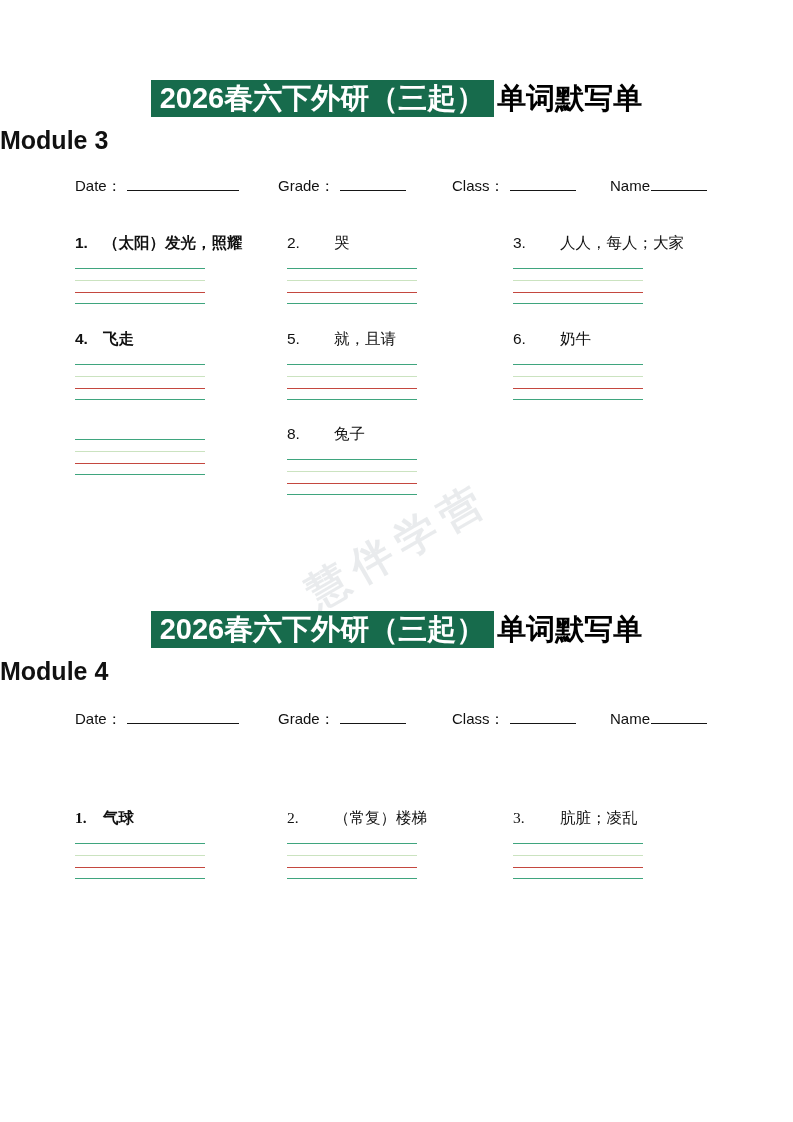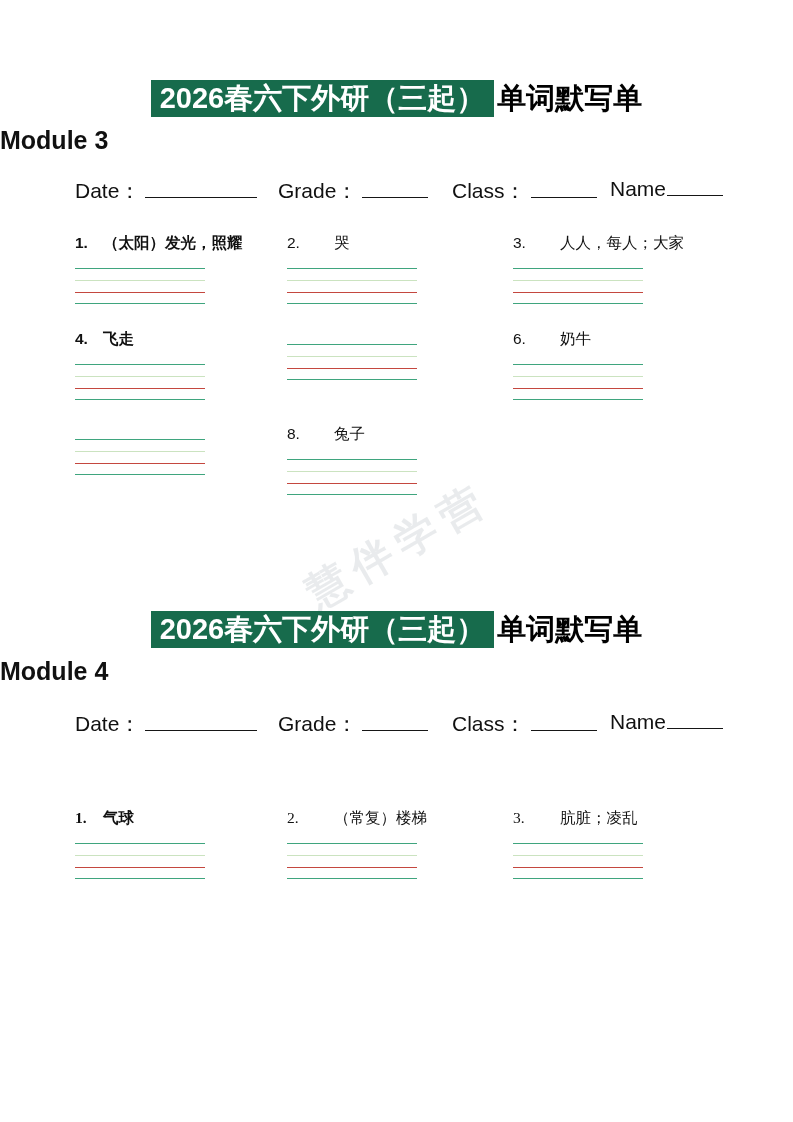--- a/index.html
+++ b/index.html
@@ -10,21 +10,21 @@
   
   .banner{position:absolute;left:0;right:0;display:flex;justify-content:center;align-items:stretch;z-index:2;margin-top:16px;}
   .banner-green{
     background:var(--banner-green,#176B4C);color:#fff;font-weight:bold;
     font-size:29px;line-height:37px;padding:0 9px;white-space:nowrap;
   }
   .banner-black{color:#000;font-weight:bold;font-size:29px;line-height:37px;margin-left:3px;white-space:nowrap;text-align:right;}
   
   .module-title{position:absolute;left:0;right:0;text-align:left;font-size:25px;font-weight:bold;z-index:2;}
   
-  .fields{position:absolute;left:75px;width:670px;height:24px;font-size:21px;z-index:2;}
+  .fields{position:absolute;left:75px;width:670px;height:24px;font-size:15px;z-index:2;}
   .f{position:absolute;top:0;white-space:nowrap;}
   .uline{display:inline-block;height:13px;border-bottom:1.6px solid #161616;margin-left:5px;}
   .uline.tight{margin-left:1px;}
   
   .row{position:absolute;left:75px;width:680px;height:84px;z-index:2;}
   .item{position:absolute;top:0;width:218px;}
   .c1{left:0;font-weight:bold;}.c2{left:212px;}.c3{left:438px;}
   .item .label{font-size:15.5px;height:20px;white-space:nowrap;}
   .num{display:inline-block;width:28px;}
   .c2 .num,.c3 .num{width:47px;}
@@ -106,20 +106,21 @@
     <div class="item c1">
       <div class="label"><span class="num">4.</span><span class="txt">飞走</span></div>
       <div class="wgrid">
           <i class="wline wl1"></i>
           <i class="wline wl2"></i>
           <i class="wline wl3"></i>
           <i class="wline wl4"></i>
         </div>
     </div>
     <div class="item c2">
+      <div class="label"><span class="num">5.</span><span class="txt">就，且请</span></div>
       <div class="wgrid">
           <i class="wline wl1"></i>
           <i class="wline wl2"></i>
           <i class="wline wl3"></i>
           <i class="wline wl4"></i>
         </div>
     </div>
     <div class="item c3">
       <div class="label"><span class="num">6.</span><span class="txt">奶牛</span></div>
       <div class="wgrid">

